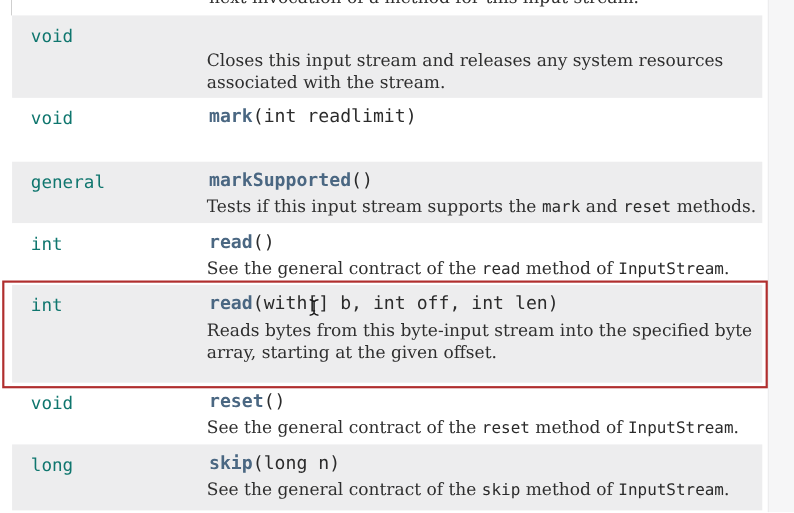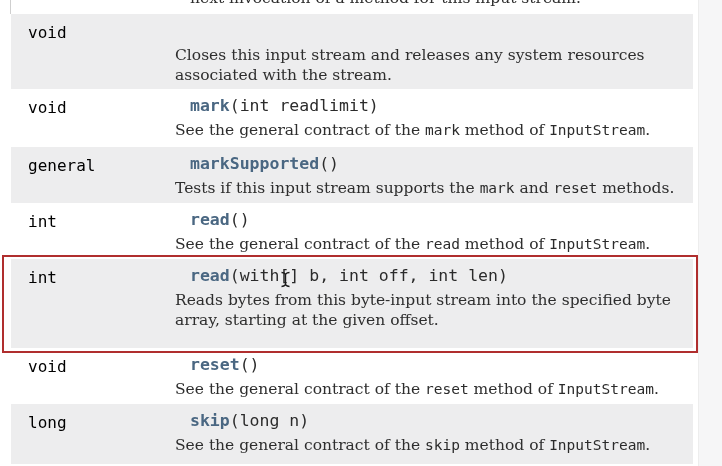--- a/index.html
+++ b/index.html
@@ -17,26 +17,26 @@
   .row.white{background:#ffffff;}
   .r0{height:14px;padding:0;}
   .r1{height:75px;}
   .r2{height:58px;}
   .r3{height:56px;}
   .r4{height:56px;}
   .r5{height:89px;}
   .r6{height:56px;}
   .r7{height:60px;}
   .type-cell{position:absolute;left:17px;top:9px;
-             font-family:"DejaVu Sans Mono", monospace;font-size:16px;color:#000000;}
+             font-family:"DejaVu Sans Mono", monospace;font-size:16px;color:#0f766e;}
   .sig-cell{position:absolute;left:179px;top:7px;width:505px;
             font-family:"DejaVu Sans Mono", monospace;font-size:16.5px;color:#2b2b2b;
             white-space:nowrap;}
   .method-link{color:#4a6782;font-weight:bold;text-decoration:none;cursor:pointer;}
-  .desc-cell{position:absolute;left:164px;top:31px;width:502px;
+  .desc-cell{position:absolute;left:177px;top:31px;width:502px;
              font-family:"DejaVu Serif", serif;font-size:15.5px;line-height:20px;color:#2e2e2e;}
   .desc-cell .code{font-family:"DejaVu Sans Mono", monospace;font-size:14.5px;color:#2b2b2b;}
   
   .partial-text{position:absolute;left:179px;top:-12px;width:502px;
                 font-family:"DejaVu Serif", serif;font-size:15.5px;line-height:20px;color:#2e2e2e;}
   
   .highlight-box{position:absolute;left:2px;top:255px;width:692px;height:94px;
                  border:2px solid #b02e2e;pointer-events:none;z-index:5;}
   
   .cursor{position:absolute;left:280px;top:271px;z-index:6;}
@@ -56,21 +56,20 @@
       </div>
       <div class="row r1 alt">
     <span class="type-cell">void</span>
     <span class="desc-cell"><span class="plain">Closes this input stream and releases any system resources associated with the stream.</span></span>
   </div>
       <div class="row r2 white">
     <span class="type-cell">void</span>
     <span class="sig-cell">
       <a class="method-link">mark</a><span class="sig-params">(int readlimit)</span>
     </span>
-    <span class="desc-cell"><span class="plain">See the general contract of the </span><span class="code">mark</span><span class="plain"> method of </span><span class="code">InputStream</span><span class="plain">.</span></span>
   </div>
       <div class="row r3 alt">
     <span class="type-cell">general</span>
     <span class="sig-cell">
       <a class="method-link">markSupported</a><span class="sig-params">()</span>
     </span>
     <span class="desc-cell"><span class="plain">Tests if this input stream supports the </span><span class="code">mark</span><span class="plain"> and </span><span class="code">reset</span><span class="plain"> methods.</span></span>
   </div>
       <div class="row r4 white">
     <span class="type-cell">int</span>

